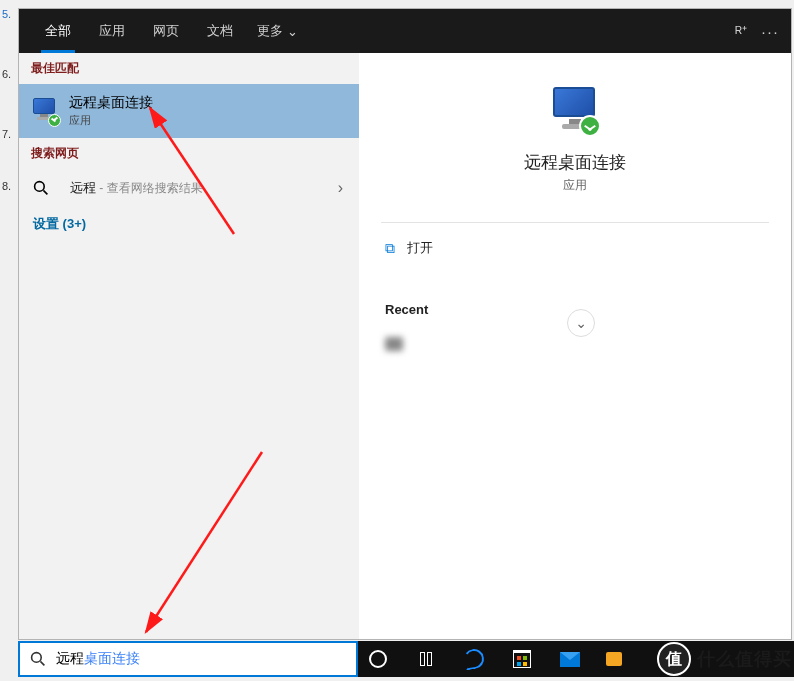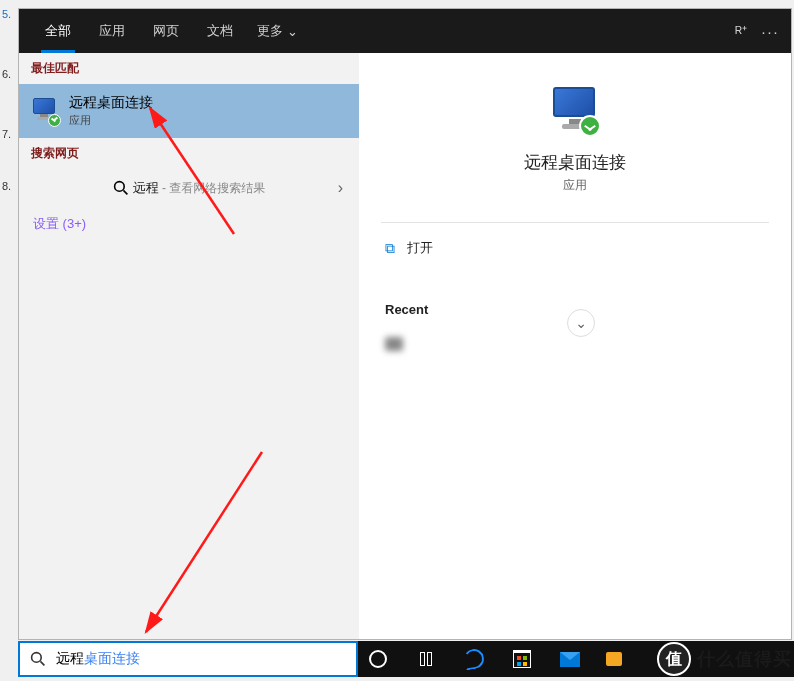--- a/index.html
+++ b/index.html
@@ -36,27 +36,27 @@
     .monitor-stand { position: absolute; left: 9px; top: 17px; width: 8px; height: 3px; background: #888; }
     .monitor-base { position: absolute; left: 6px; top: 20px; width: 14px; height: 3px; background: #aaa; border-radius: 1px; }
     .green-circle { position: absolute; right: -2px; bottom: -2px; width: 13px; height: 13px; background: #3fb143; border-radius: 50%; border: 1.5px solid #fff; }
     .green-circle::before, .green-circle::after { content: ""; position: absolute; background: #fff; }
     .green-circle::before { left: 2px; top: 4px; width: 5px; height: 2px; transform: rotate(40deg); }
     .green-circle::after { right: 2px; top: 3px; width: 5px; height: 2px; transform: rotate(-40deg); }
     .best-match-text { display: flex; flex-direction: column; gap: 1px; }
     .bm-title { font-size: 14px; color: #000; font-weight: 500; }
     .bm-subtitle { font-size: 11px; color: #444; }
 
-    .search-row { display: flex; align-items: center; padding: 10px 14px; gap: 4px; cursor: pointer; position: relative; justify-content: center; }
+    .search-row { display: flex; align-items: center; padding: 10px 14px; gap: 21px; cursor: pointer; position: relative; }
     .search-icon-sm { width: 16px; height: 16px; }
     .search-row-text { font-size: 13px; color: #222; }
     .search-row-text .suffix { color: #888; font-size: 12px; }
     .chevron-right { position: absolute; right: 16px; color: #666; font-size: 16px; }
 
-    .settings-row { padding: 8px 14px; font-size: 13px; font-weight: 400; color: #8b5cf6; }
+    .settings-row { padding: 8px 14px; font-size: 13px; font-weight: 700; color: #0369a1; }
 
     
     .right-col { flex: 1; background: #fff; display: flex; flex-direction: column; padding: 20px 22px 0 22px; position: relative; }
     .right-top { display: flex; flex-direction: column; align-items: center; padding: 12px 0 28px 0; border-bottom: 1px solid #e3e3e3; }
     .big-app-icon { width: 56px; height: 56px; position: relative; margin-bottom: 10px; }
     .big-monitor { position: absolute; left: 6px; top: 2px; width: 42px; height: 30px; background: linear-gradient(135deg, #3a78d8 0%, #1e4fa8 100%); border: 2px solid #1a4d94; border-radius: 3px; }
     .big-stand { position: absolute; left: 22px; top: 34px; width: 12px; height: 5px; background: #888; }
     .big-base { position: absolute; left: 15px; top: 39px; width: 26px; height: 5px; background: #aaa; border-radius: 2px; }
     .big-green { position: absolute; right: 2px; bottom: 4px; width: 22px; height: 22px; background: #3fb143; border-radius: 50%; border: 2px solid #fff; }
     .big-green-arrow { position: absolute; width: 10px; height: 10px; left: 4px; top: 5px; }

